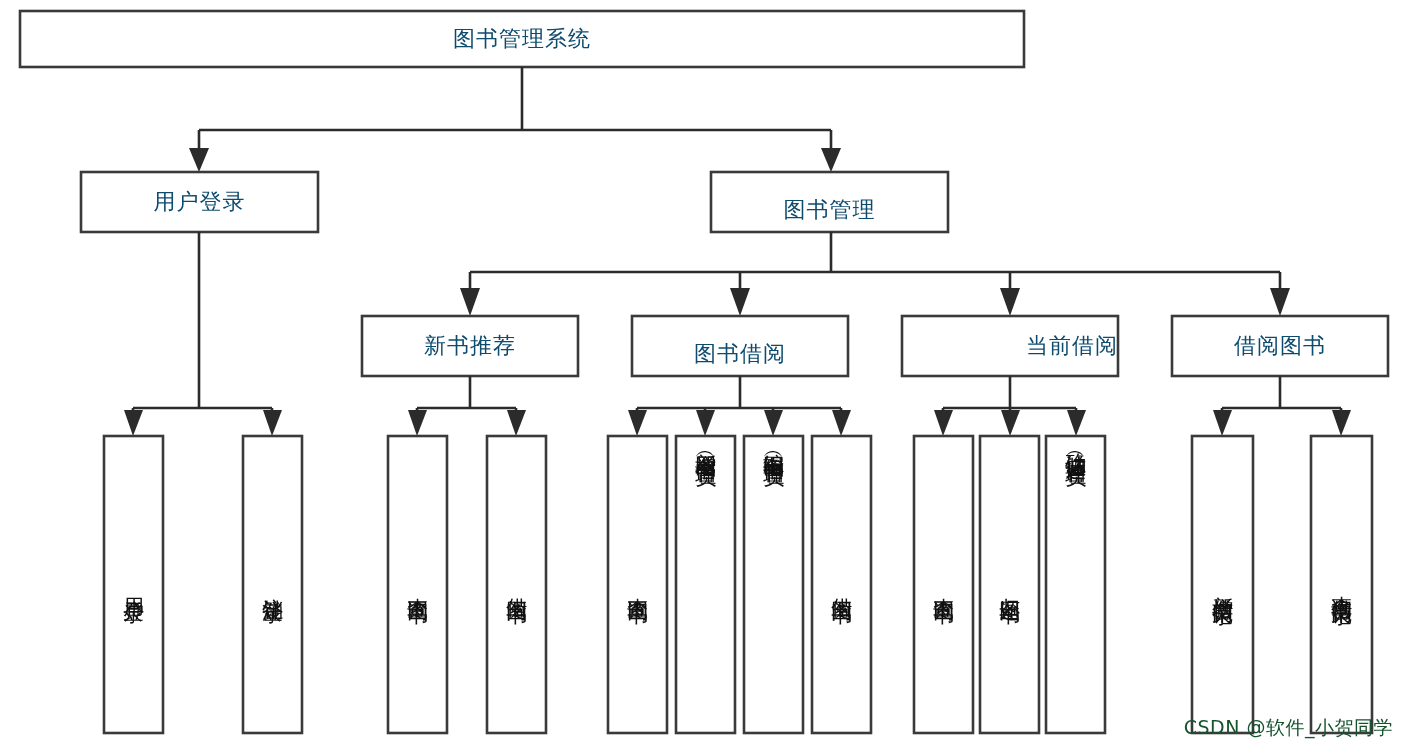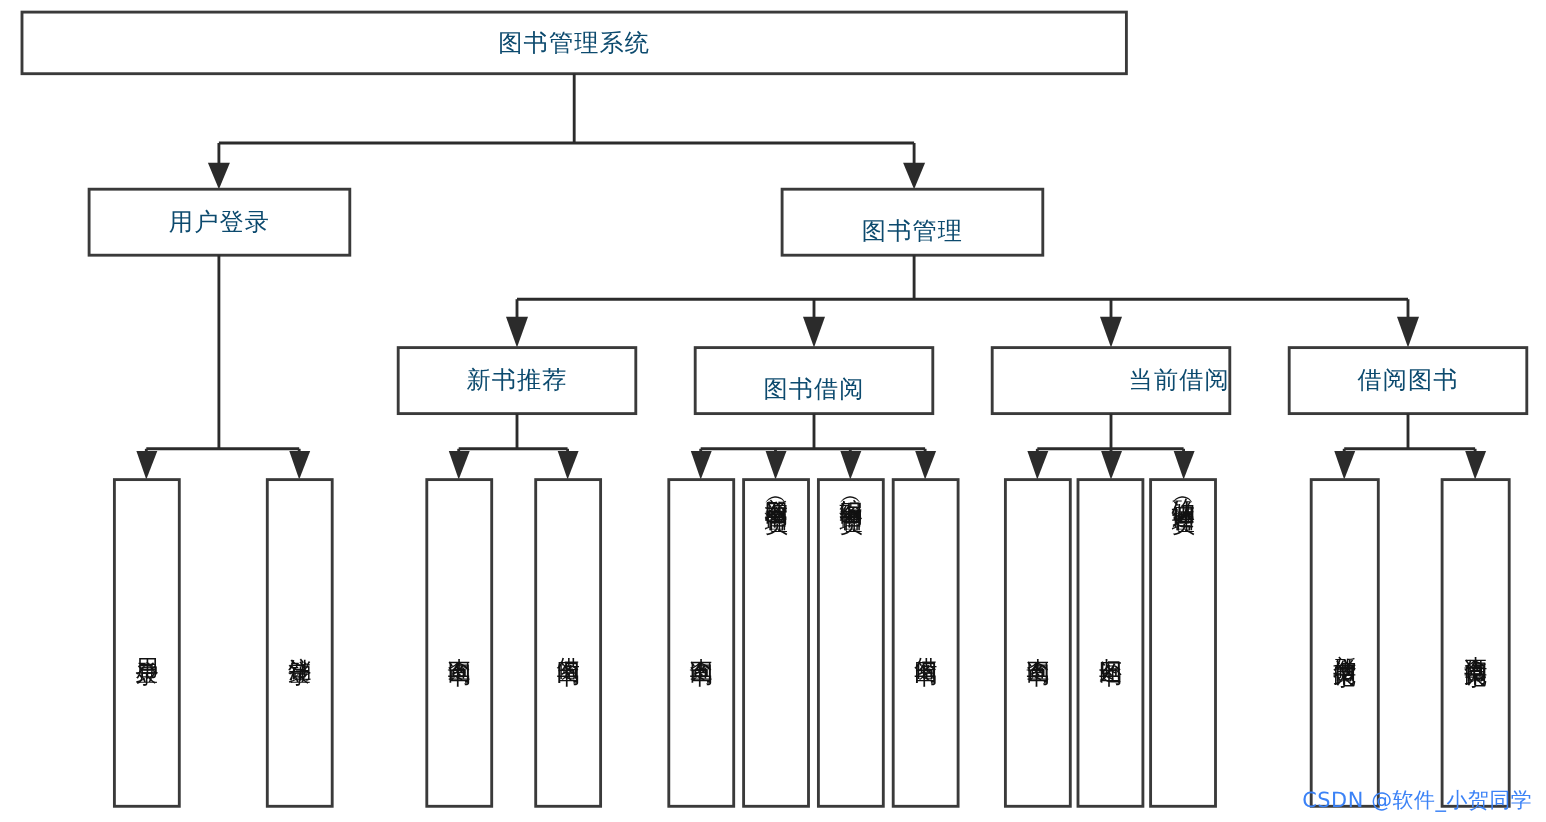--- a/index.html
+++ b/index.html
@@ -72,21 +72,21 @@
     color: #0c4a6e;
     letter-spacing: 1px;
     white-space: nowrap;
   }
   #watermark {
     position: absolute;
     right: 12px;
     bottom: 6px;
     font-family: "DejaVu Sans", "Liberation Sans", sans-serif;
     font-size: 19px;
-    color: #3b82f6;
+    color: #14532d;
     letter-spacing: 0.5px;
     white-space: nowrap;
     pointer-events: none;
   }
 </style>
 </head>
 <body>
 
 <div id="diagram-root">
 

